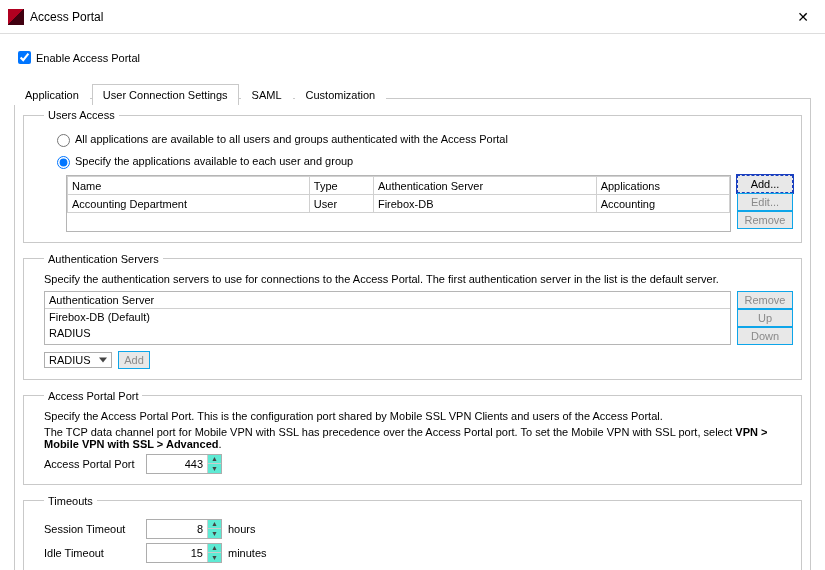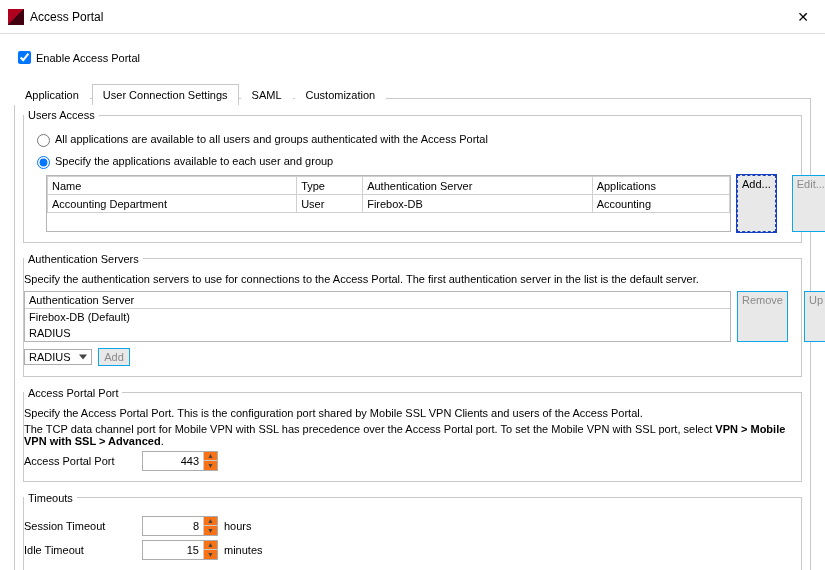--- a/index.html
+++ b/index.html
@@ -62,21 +62,21 @@
   }
   .tabpanel {
     border: 1px solid #c9c9c9;
     border-top: none;
     padding: 10px 8px 10px 8px;
   }
 
   fieldset {
     border: 1px solid #c9c9c9;
     margin: 0 0 10px 0;
-    padding: 8px 8px 10px 0;
+    padding: 8px 8px 10px 20px;
   }
   legend { padding: 0 4px; font-size: 11px; }
 
   .radio-row {
     display: flex; align-items: center;
     margin: 2px 0 6px 8px;
     cursor: pointer;
   }
   .radio-row input { margin-right: 5px; }
 
@@ -97,21 +97,21 @@
     font-weight: normal;
     padding: 2px 4px;
     border: 1px solid #d0d0d0;
     height: 18px;
     margin-left: 28px;
   }
   .grid th { background: #fff; }
   .grid .spacer td { border: none; height: 18px; }
 
   .btn-col {
-    display: flex; flex-direction: row; gap: 16px;
+    display: flex; flex-direction: column; gap: 0;
     width: 56px;
   }
   .btn {
     border: 1px solid #0ea5e9;
     background: #e8e8e8;
     padding: 2px 4px;
     font-size: 11px;
     cursor: pointer;
     text-align: center;
   }
@@ -161,23 +161,22 @@
 
   .portrow, .timeoutrow {
     display: flex; align-items: center; gap: 6px;
     margin-top: 4px;
   }
   .portrow .lbl { min-width: 96px; }
   .timeoutrow .lbl { min-width: 96px; }
   .spinner {
     display: flex; align-items: stretch;
     border: 1px solid #adadad;
-    background: #f97316;
+    background: #5eead4;
     height: 20px;
-    margin-left: 16px;
   }
   .spinner input {
     border: none; width: 60px; text-align: right;
     padding: 0 4px; font-size: 11px;
     outline: none;
   }
   .spinner .arrows {
     display: flex; flex-direction: column;
     border-left: 1px solid #ccc;
     width: 14px;

